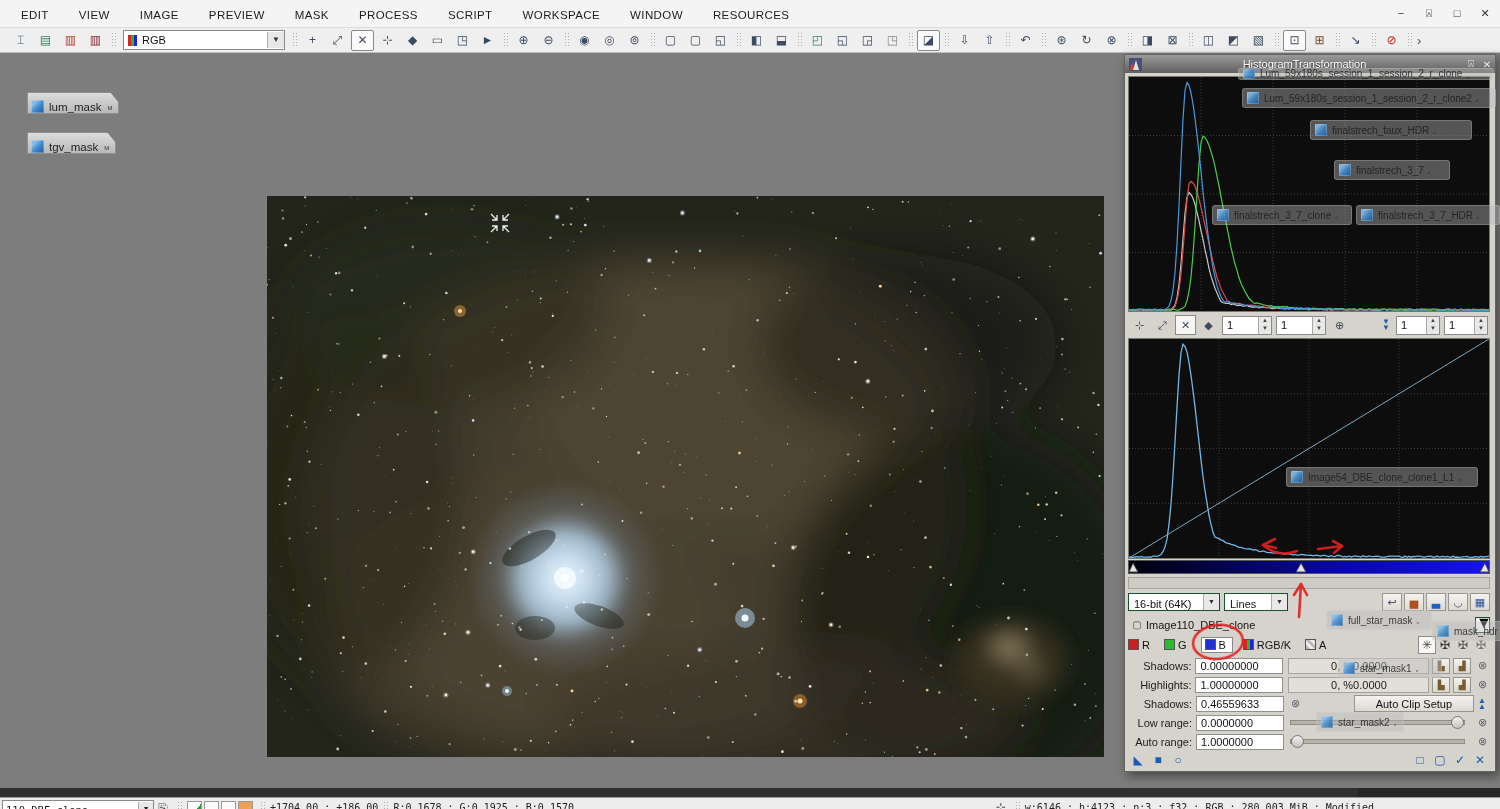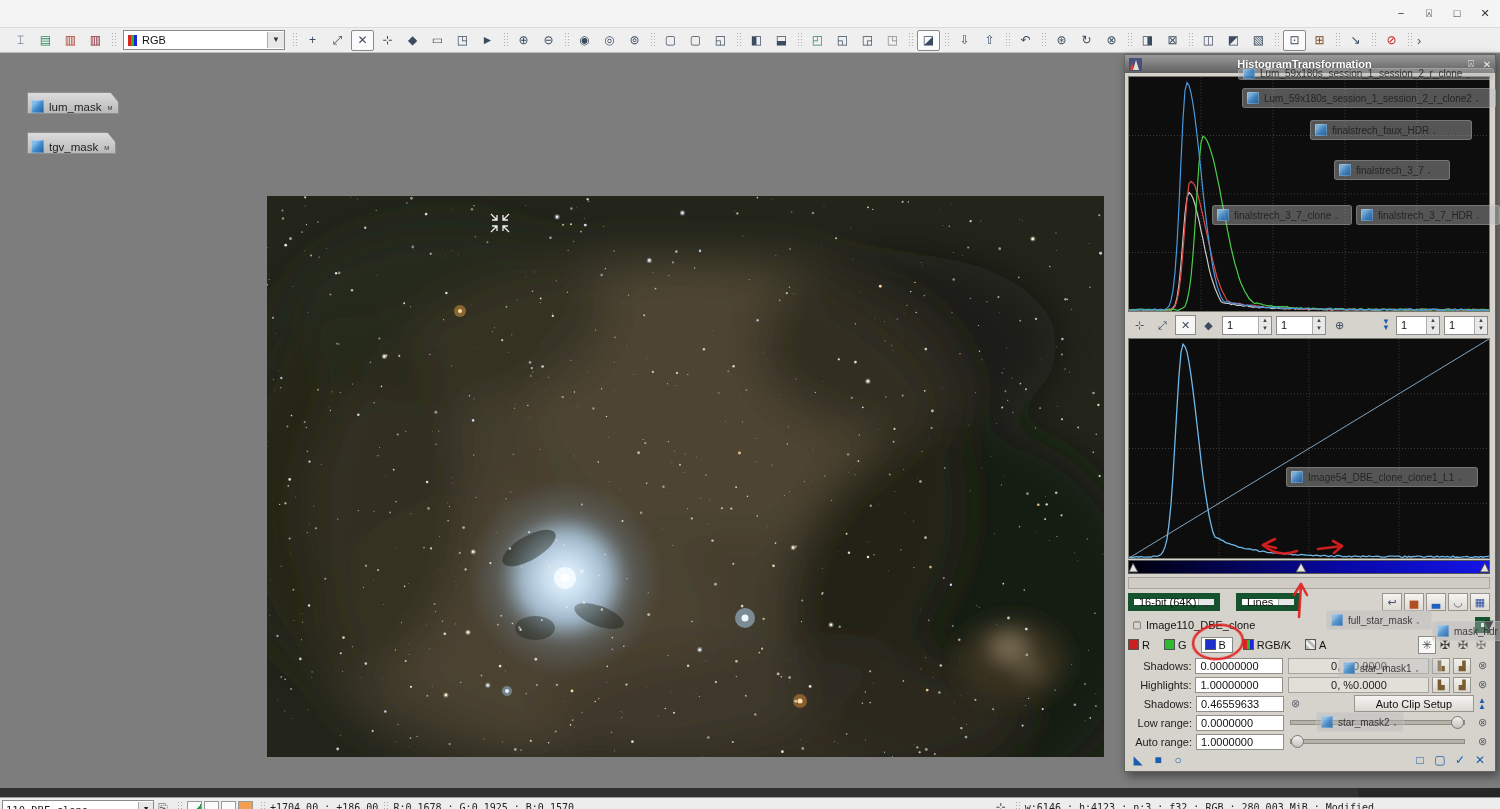--- a/index.html
+++ b/index.html
@@ -41,38 +41,38 @@
   .ghost-tab .cube{width:12px;height:12px;margin-right:5px;opacity:.85;flex:none}
   .ghost-tab .lbl{font-size:10px;color:rgba(25,25,25,.82);white-space:nowrap;overflow:hidden}
   .ghost-tab .mark{font-size:7px;color:rgba(20,20,20,.7);margin-left:4px}
   .ghost-tab.clip-top{height:12px;align-items:flex-end}
   
   #dialog{left:1124px;top:54px;width:370px;height:716px;background:#d6d3cc;border:1px solid #63635f;
           box-shadow:3px 4px 10px rgba(0,0,0,.45);z-index:30}
   #dlg-title{position:absolute;left:0;top:0;width:100%;height:18px;
              background:linear-gradient(#9a9a9a,#606060);display:flex;align-items:center}
   #dlg-title .ticon{width:13px;height:13px;margin:0 4px}
-  #dlg-title .txt{flex:1;text-align:center;font-size:11px;font-weight:bold;color:#fff;text-shadow:0 1px 1px rgba(0,0,0,.6)}
+  #dlg-title .txt{flex:1;text-align:center;font-size:11px;font-weight:normal;color:#fff;text-shadow:0 1px 1px rgba(0,0,0,.6)}
   #dlg-title .btn{color:#eee;font-size:10px;width:16px;text-align:center}
   .hist-panel{position:absolute;left:3px;width:362px;background:#0d0d0d;border:1px solid #78786f;box-sizing:border-box}
   #hist1{top:21px;height:236px}
   #hist2{top:283px;height:221px}
   #midbar{position:absolute;left:3px;top:259px;width:362px;height:22px;display:flex;align-items:center}
   .mb-btn{width:19px;height:18px;line-height:18px;text-align:center;font-size:11px;color:#3c4c60;border:1px solid transparent;margin:0 1px}
   .mb-btn.sel{border:1px solid #8a8a8a;background:#f6f6f4}
   .spin{height:17px;background:#fff;border:1px solid #8a8a8a;display:flex;margin:0 2px}
   .spin .v{flex:1;font-size:11px;line-height:16px;padding-left:4px;color:#111}
   .spin .arr{width:12px;border-left:1px solid #aaa;background:#e8e8e8;display:flex;flex-direction:column}
   .spin .arr i{flex:1;font-style:normal;font-size:6px;line-height:7px;text-align:center;color:#444}
   .dbl{display:flex;flex-direction:column;line-height:6px;font-size:8px;color:#1b5eaf;margin:0 4px}
   #gradbar{position:absolute;left:3px;top:505px;width:362px;height:14px;border:1px solid #555;box-sizing:border-box;
            background:linear-gradient(90deg,#00000a,#0808a8 60%,#1414e8)}
   #scrollstrip{position:absolute;left:3px;top:522px;width:362px;height:12px;background:#cfccc5;border:1px solid #a8a59d;box-sizing:border-box}
   .row{position:absolute;left:3px;width:362px;height:19px;display:flex;align-items:center}
-  .dd{height:18px;background:#fff;border:6px solid #14532d;display:flex;align-items:center;box-sizing:border-box}
+  .dd{height:18px;background:#fff;border:1px solid #14532d;display:flex;align-items:flex-end;box-sizing:border-box}
   .dd .lbl{flex:1;font-size:11px;color:#111;padding-left:5px;white-space:nowrap}
   .dd .drop{width:15px;height:100%;background:#e8e8e8;border-left:1px solid #aaa;font-size:7px;line-height:16px;text-align:center;color:#333}
   .ico-btn{width:20px;height:18px;line-height:17px;text-align:center;font-size:11px;border:1px solid #98958e;
            background:linear-gradient(#f4f3f0,#dddad3);margin-left:2px;color:#44506a;box-sizing:border-box}
   .flat-ico{width:18px;text-align:center;font-size:12px;color:#4c4c4c}
   .flat-ico.sel{border:1px solid #8a8a8a;background:#f8f8f6;box-sizing:border-box;height:18px;line-height:17px}
   .chan{display:flex;align-items:center;font-size:11px;color:#111;margin-right:14px}
   .chan .sw{width:11px;height:11px;border:1px solid #555;margin-right:3px;box-sizing:border-box}
   .chan.on{background:#fff;border:1px solid #888;padding:1px 6px 1px 3px;margin-right:10px}
   .param-lbl{width:64px;text-align:right;font-size:11px;color:#1c1c1c;padding-right:4px}
@@ -96,20 +96,32 @@
   #sb-view .drop{width:14px;background:#e8e8e8;border-left:1px solid #aaa;text-align:center;font-size:7px;line-height:15px}
   .sb-grip{width:5px;height:14px;margin:1px 5px 0;background-image:radial-gradient(#b0b0b0 35%,transparent 40%);background-size:3px 3px}
   .sb-sw{width:13px;height:12px;border:1px solid #999;background:#fbfbfb;margin-right:2px;margin-top:1px}
   .sb-txt{margin-top:2px;white-space:nowrap}
   #annotations{left:0;top:0;width:1500px;height:809px;z-index:50;pointer-events:none}
 </style>
 </head>
 <body>
 
 <div id="menubar" class="abs">
+  <div id="menu-items" style="display:flex">
+      <span class="menu-item">EDIT</span>
+      <span class="menu-item">VIEW</span>
+      <span class="menu-item">IMAGE</span>
+      <span class="menu-item">PREVIEW</span>
+      <span class="menu-item">MASK</span>
+      <span class="menu-item">PROCESS</span>
+      <span class="menu-item">SCRIPT</span>
+      <span class="menu-item">WORKSPACE</span>
+      <span class="menu-item">WINDOW</span>
+      <span class="menu-item">RESOURCES</span>
+    </div>
   <div id="winctl">
       <span>−</span>
       <span>⍓</span>
       <span>□</span>
       <span>✕</span>
     </div>
 </div>
 
 <div id="toolbar" class="abs">
     <span class="tb-btn" style="color: rgb(68, 96, 124);">⌶</span>
@@ -1042,21 +1054,21 @@
     <polygon points="167,11 172,2 177,11" fill="#e4e4e2" stroke="#444" stroke-width="1"></polygon>
     <polygon points="351,11 356,2 360,11" fill="#e4e4e2" stroke="#444" stroke-width="1"></polygon>
   </svg>
   <div id="scrollstrip"></div>
 
   <div class="row" style="top:537px">
     <span class="dd" style="width:92px">
       <span class="lbl">16-bit (64K)</span>
         <span class="drop">▼</span>
     </span>
-    <span class="dd" style="width:64px;margin-left:16px">
+    <span class="dd" style="width:64px;margin-left:4px">
       <span class="lbl">Lines</span>
         <span class="drop">▼</span>
     </span>
     <span style="flex:1"></span>
     <span class="ico-btn">↩</span>
     <span class="ico-btn" style="color:#b05020">▅</span>
     <span class="ico-btn" style="color:#2060c0">▃</span>
     <span class="ico-btn">◡</span>
     <span class="ico-btn" style="color:#3050a0">▦</span>
   </div>

